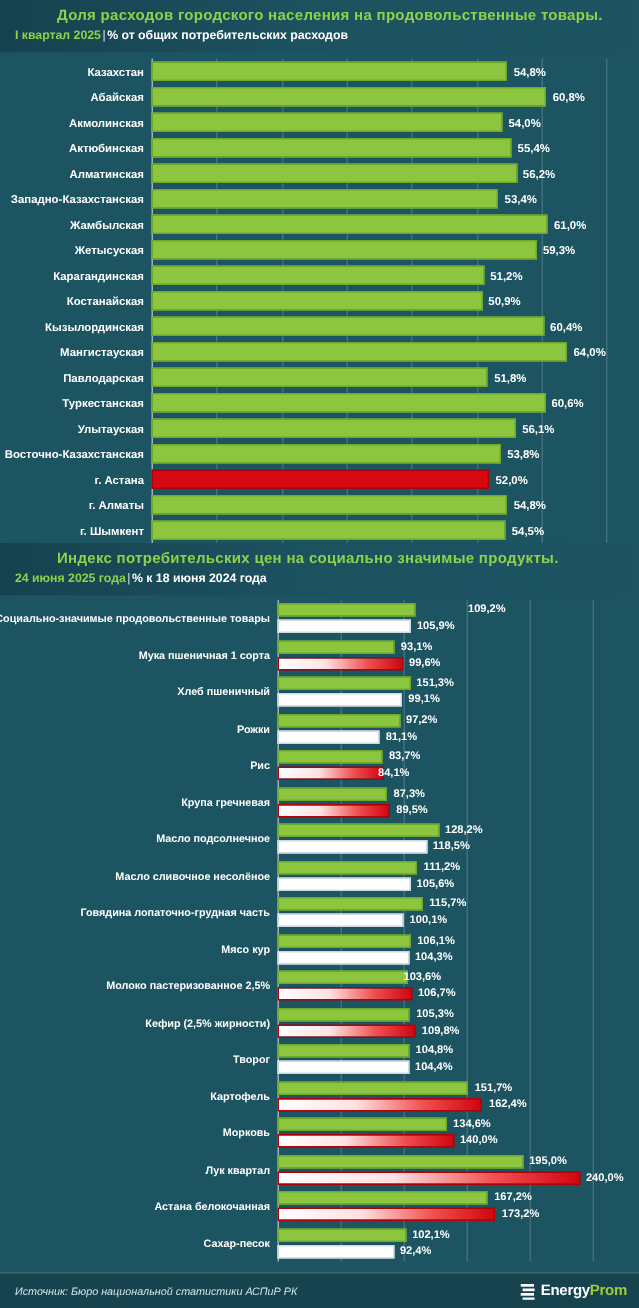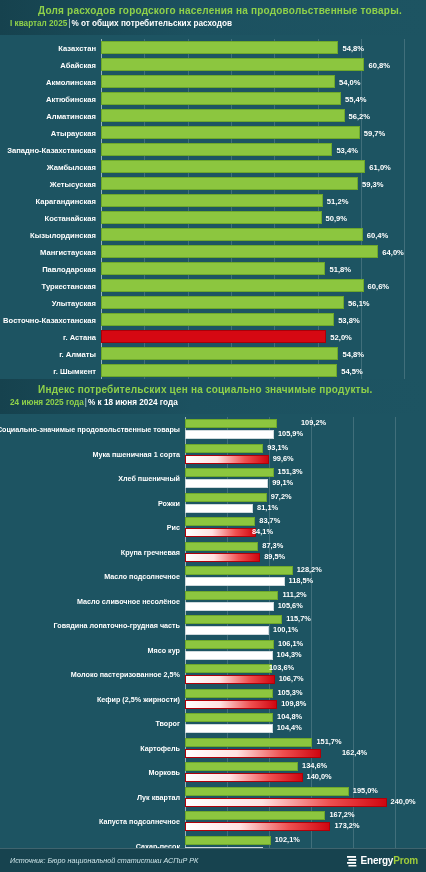--- a/index.html
+++ b/index.html
@@ -127,25 +127,20 @@
             <div class="lab">Актюбинская</div>
             <div class="bar" style="width: 240.067px;"></div>
             <div class="val" style="left: 240.067px;">55,4%</div>
           </div>
           <div class="row1">
             <div class="lab">Алматинская</div>
             <div class="bar" style="width: 243.533px;"></div>
             <div class="val" style="left: 243.533px;">56,2%</div>
           </div>
           <div class="row1">
-            <div class="lab">Атырауская</div>
-            <div class="bar" style="width: 258.7px;"></div>
-            <div class="val" style="left: 258.7px;">59,7%</div>
-          </div>
-          <div class="row1">
             <div class="lab">Западно-Казахстанская</div>
             <div class="bar" style="width: 231.4px;"></div>
             <div class="val" style="left: 231.4px;">53,4%</div>
           </div>
           <div class="row1">
             <div class="lab">Жамбылская</div>
             <div class="bar" style="width: 264.333px;"></div>
             <div class="val" style="left: 264.333px;">61,0%</div>
           </div>
           <div class="row1">
@@ -225,21 +220,21 @@
             <div class="gl axis0" style="left: 0px;"></div>
             <div class="gl" style="left: 42px;"></div>
             <div class="gl" style="left: 84px;"></div>
             <div class="gl" style="left: 126px;"></div>
             <div class="gl" style="left: 168px;"></div>
             <div class="gl" style="left: 210px;"></div>
           </div>
       <div class="grp">
             <div class="lab">Социально-значимые продовольственные товары</div>
             <div class="b green" style="width: 91.728px;"></div>
-            <div class="v g" style="left: 84px; padding-left: 32px;">109,2%</div>
+            <div class="v g" style="left: 95px; padding-left: 32px;">109,2%</div>
             <div class="b white" style="width: 88.956px;"></div>
             <div class="v w" style="left: 88.956px;">105,9%</div>
           </div>
           <div class="grp">
             <div class="lab">Мука пшеничная 1 сорта</div>
             <div class="b green" style="width: 78.204px;"></div>
             <div class="v g" style="left: 78.204px;">93,1%</div>
             <div class="b white over" style="width: 83.664px;"></div>
             <div class="v w" style="left: 83.664px;">99,6%</div>
           </div>
@@ -318,38 +313,38 @@
             <div class="b green" style="width: 88.032px;"></div>
             <div class="v g" style="left: 88.032px;">104,8%</div>
             <div class="b white" style="width: 87.696px;"></div>
             <div class="v w" style="left: 87.696px;">104,4%</div>
           </div>
           <div class="grp">
             <div class="lab">Картофель</div>
             <div class="b green" style="width: 127.428px;"></div>
             <div class="v g" style="left: 127.428px;">151,7%</div>
             <div class="b white over" style="width: 136.416px;"></div>
-            <div class="v w" style="left: 153px;">162,4%</div>
+            <div class="v w" style="left: 137px;">162,4%</div>
           </div>
           <div class="grp">
             <div class="lab">Морковь</div>
             <div class="b green" style="width: 113.064px;"></div>
             <div class="v g" style="left: 113.064px;">134,6%</div>
             <div class="b white over" style="width: 117.6px;"></div>
             <div class="v w" style="left: 117.6px;">140,0%</div>
           </div>
           <div class="grp">
             <div class="lab">Лук квартал</div>
             <div class="b green" style="width: 163.8px;"></div>
             <div class="v g" style="left: 163.8px; text-align: right;">195,0%</div>
             <div class="b white over" style="width: 201.6px;"></div>
             <div class="v w" style="left: 201.6px;">240,0%</div>
           </div>
           <div class="grp">
-            <div class="lab">Капуста подсолнечное</div>
+            <div class="lab">Астана белокочанная</div>
             <div class="b green" style="width: 140.448px;"></div>
             <div class="v g" style="left: 140.448px;">167,2%</div>
             <div class="b white over" style="width: 145.488px;"></div>
             <div class="v w" style="left: 145.488px;">173,2%</div>
           </div>
           <div class="grp">
             <div class="lab">Сахар-песок</div>
             <div class="b green" style="width: 85.764px;"></div>
             <div class="v g" style="left: 85.764px;">102,1%</div>
             <div class="b white" style="width: 77.616px;"></div>

